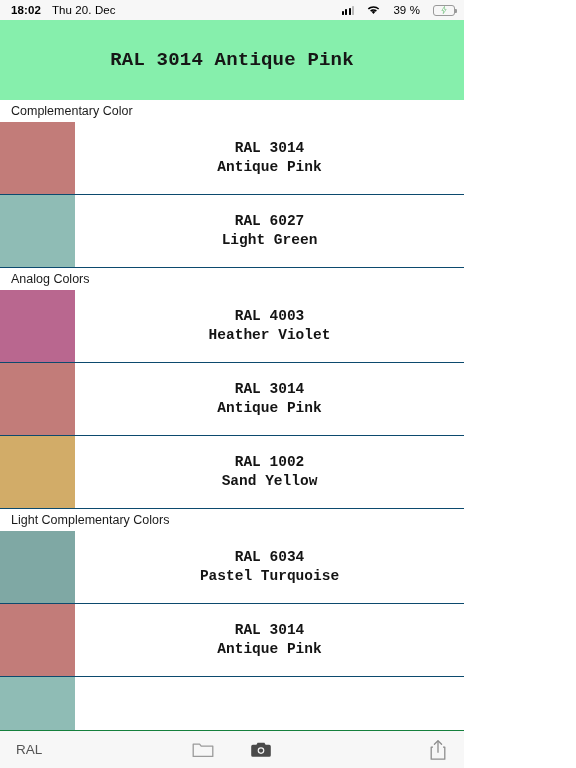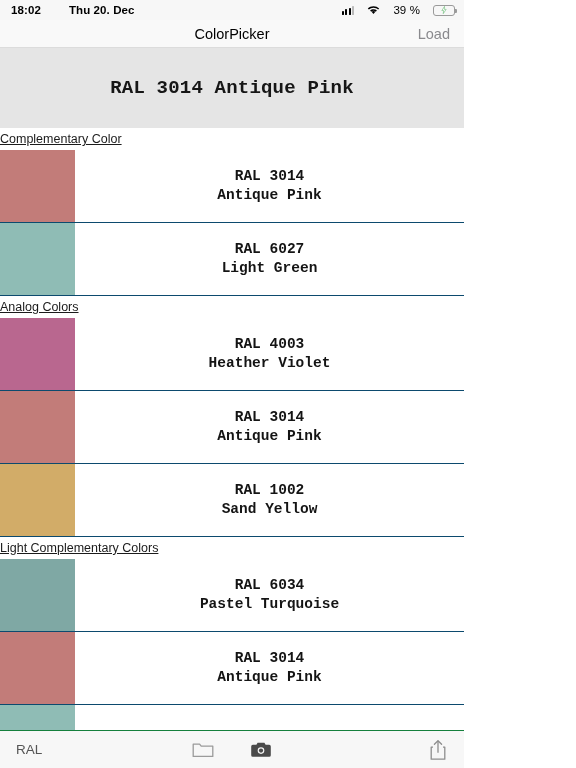--- a/index.html
+++ b/index.html
@@ -14,21 +14,21 @@
   
   .statusbar {
     height:20px; flex:0 0 20px;
     background:#f7f7f7;
     display:flex; align-items:center;
     padding:0 9px 0 11px;
     font-size:11.5px; color:#000;
     letter-spacing:.1px;
   }
   .sb-time { font-weight:600; }
-  .sb-date { margin-left:28px; font-weight:700; }
+  .sb-date { margin-left:11px; font-weight:400; }
   .sb-spacer { flex:1; }
   .sb-right { display:flex; align-items:center; gap:13px; }
   .cell-bars { display:flex; align-items:flex-end; gap:1.3px; height:9px; }
   .cell-bars i { display:block; width:2.2px; background:#000; border-radius:.4px; }
   .cell-bars i:nth-child(1){height:3.5px;}
   .cell-bars i:nth-child(2){height:5.3px;}
   .cell-bars i:nth-child(3){height:7px;}
   .cell-bars i:nth-child(4){height:8.8px; background:#b8b8b8;}
   .wifi { width:13px; height:10px; position:relative; }
   .wifi svg { display:block; }
@@ -63,21 +63,22 @@
   .color-header-label {
     font-family:"Liberation Mono", monospace;
     font-size:19px; font-weight:700; color:#161616;
     letter-spacing:.2px;
   }
 
   
   .list { flex:1 1 auto; overflow:hidden; background:#fff; position:relative; }
   .section-header {
     height:22px; display:flex; align-items:center;
-    font-size:12.5px; color:#1b1b1b; background:#fff;text-decoration:underline;
+    padding-left:11px;
+    font-size:12.5px; color:#1b1b1b; background:#fff;
   }
   .row {
     height:73px; display:flex; align-items:stretch;
     border-bottom:1px solid #0c4a6e;
     background:#fff;
   }
   .row.partial { border-bottom:none; }
   .swatch { flex:0 0 75px; }
   .row-text {
     flex:1 1 auto; display:flex; flex-direction:column;
@@ -128,26 +129,22 @@
       <span class="batt-pct">39 %</span>
       <span class="batt">
         <span class="batt-fill"></span>
         <svg class="batt-bolt" viewBox="0 0 10 10">
             <path d="M5.6 1 2.6 5.6h2L4.2 9l3.2-4.7H5.3z" fill="#ffffff" stroke="#3aa84a" stroke-width=".5"></path>
           </svg>
       </span>
     </span>
   </div>
 
-  <div class="navbar">
-    <span class="nav-title">ColorPicker</span>
-    <span class="nav-right">Load</span>
-  </div>
-
-  <div class="color-header" style="background: #e5e5e5;">
+
+  <div class="color-header" style="background: #86efac;">
     <span class="color-header-label">RAL 3014 Antique Pink</span>
   </div>
 
   <div class="list">
       <div class="section-header">Complementary Color</div>
       <div class="row">
         <div class="swatch" style="background: rgb(194, 124, 121);"></div>
         <div class="row-text">
           <span>RAL 3014</span>
           <span>Antique Pink</span>

